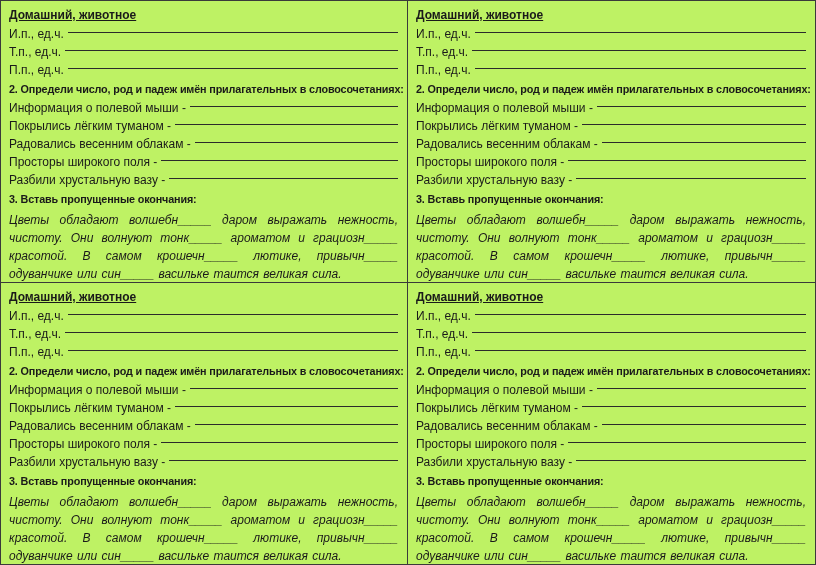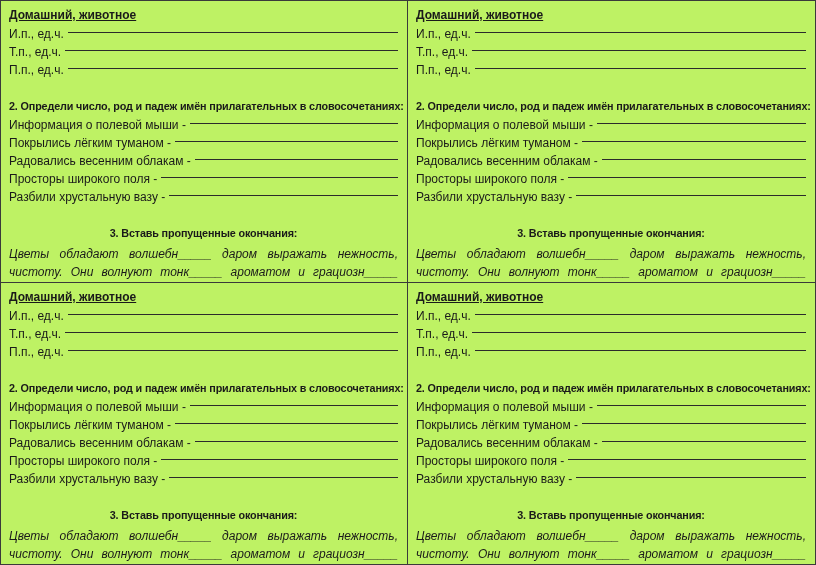--- a/index.html
+++ b/index.html
@@ -49,24 +49,23 @@
   .blank {
     flex: 1 1 auto;
     border-bottom: 1px solid #2b2b2b;
     margin-bottom: 3px;
     min-width: 30px;
   }
   .heading {
     font-size: 10.8px;
     font-weight: bold;
     line-height: 19px;
-    margin-top: 18px;
+    margin-top: 1px;
     letter-spacing: -0.15px;
     white-space: nowrap;
-    text-align: center;
   }
   .para {
     font-size: 12px;
     line-height: 18px;
     text-align: justify;
     margin-top: 2px;
     word-spacing: 1px;
     font-style: italic;
   }
 </style>

